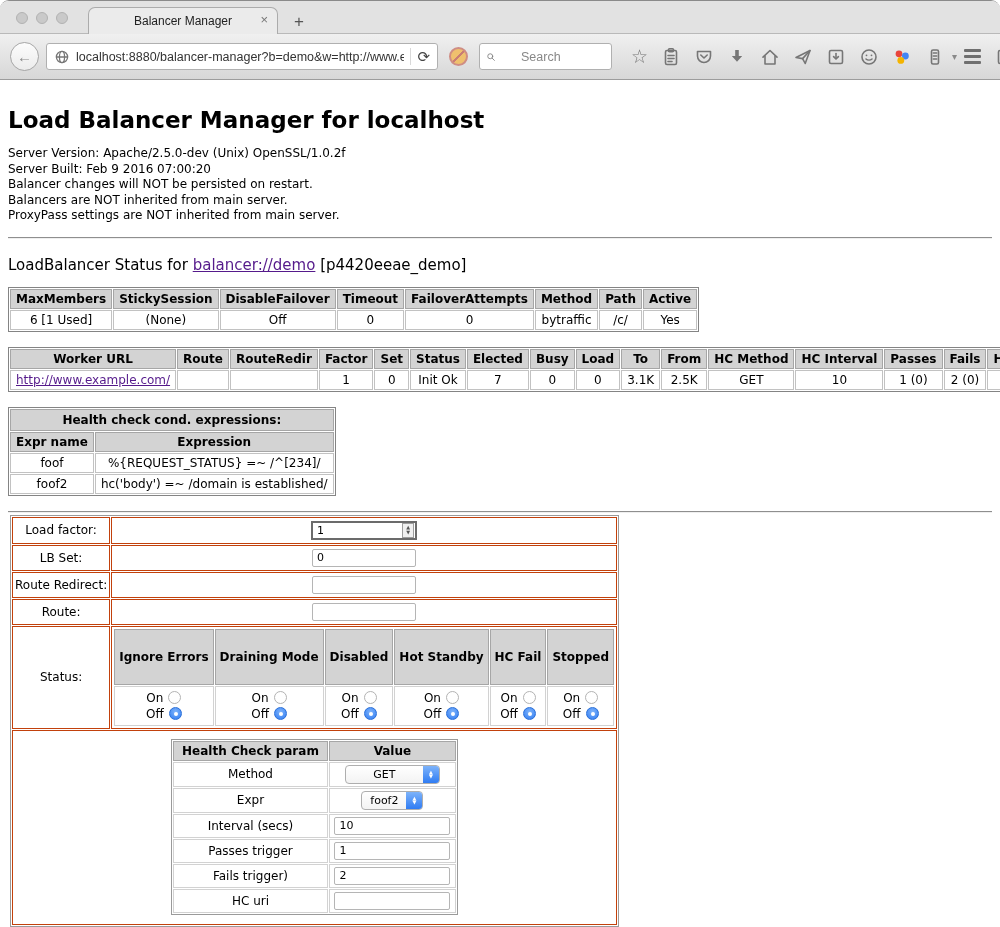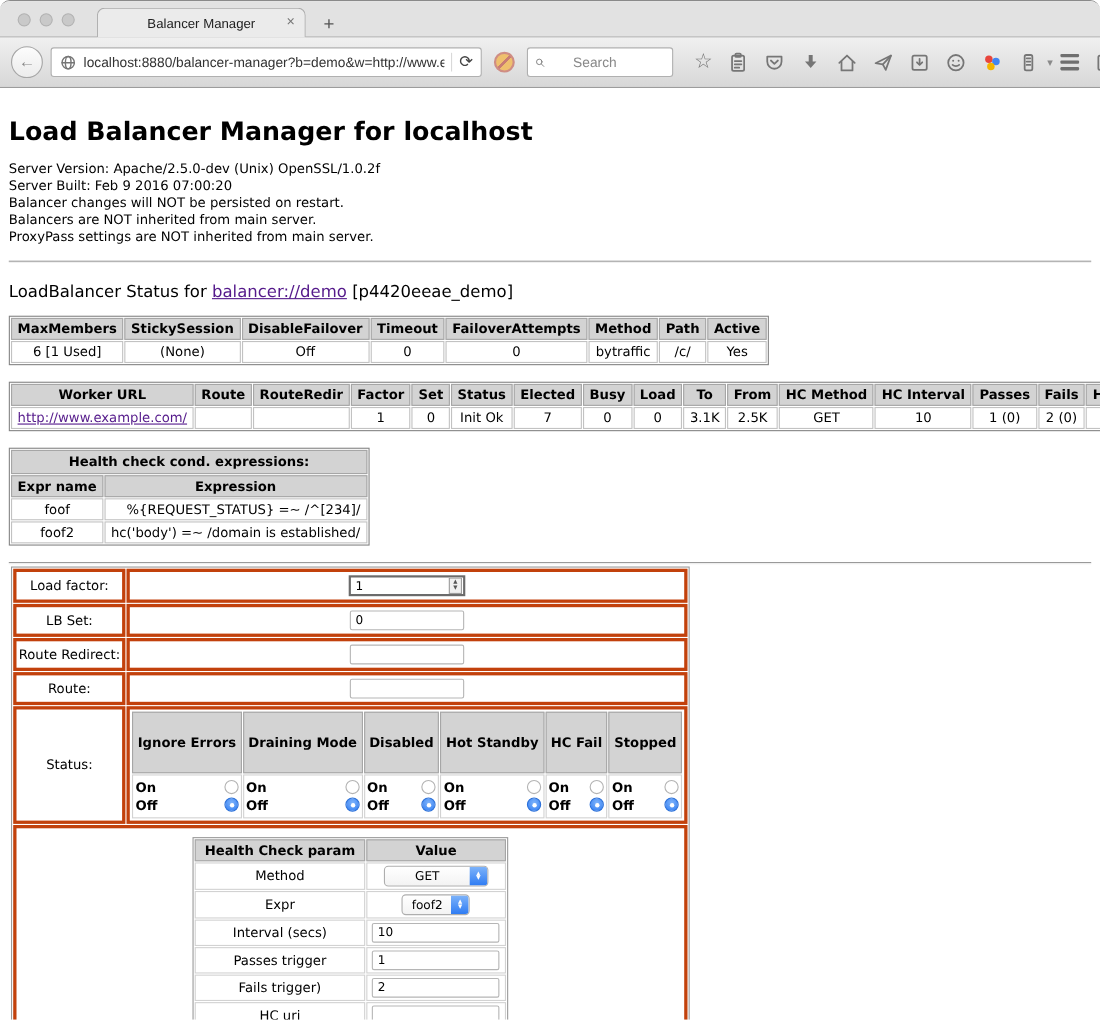--- a/index.html
+++ b/index.html
@@ -56,41 +56,41 @@
   h3 { font-size:15px; font-weight:normal; margin:17px 8px 13px 8px; }
   a.vlink { color:#551a8b; text-decoration:underline; }
 
   table.htbl { border-collapse:separate; border-spacing:1px; border:1px solid #848484;
                margin:0 0 15px 8px; font-size:12px; background:#fff; }
   table.htbl th { background:#d3d3d3; border:1px solid #a6a6a6; padding:2px 5px; font-weight:bold;
                   text-align:center; white-space:nowrap; }
   table.htbl td { border:1px solid #c2c2c2; padding:2px 5px; text-align:center; white-space:nowrap; }
   table.btbl { width:615px; }
   table.wtbl { width:961px; }
-  table.wtbl td.lcell, table.etbl td.lcell { text-align:right;margin-top:32px; }
+  table.wtbl td.lcell, table.etbl td.lcell { text-align:center;margin-top:32px; }
   table.etbl { width:310px; }
   table.etbl th.span2 { padding:3px 6px; }
 
   
   table.ftbl { border-collapse:separate; border-spacing:1px; border:1px solid #9a9a9a;
                margin:2px 0 12px 10px; width:560px; font-size:12px; }
-  table.ftbl > tbody > tr > td { border:3px solid #c2410c; padding:3px 2px; text-align:center; }
+  table.ftbl > tbody > tr > td { border:1px solid #c2410c; padding:3px 2px; text-align:center; }
   td.flabel { width:100px; white-space:nowrap; }
   input.txt { width:104px; height:18px; border:1px solid #b5b5b5; border-radius:2px;
               font:11px "DejaVu Sans", sans-serif; padding:1px 4px; color:#000; }
   .numwrap { display:inline-flex; align-items:center; width:106px; height:19px;
              border:2px solid #6b6b6b; background:#fff; }
   .numwrap .nval { flex:1; font-size:11px; text-align:left; padding-left:4px; }
   .spinner { width:12px; height:15px; margin-right:1px; border:1px solid #9d9d9d; background:#f0f0f0;
              display:flex; flex-direction:column; align-items:center; justify-content:center;
              font-size:5px; line-height:5px; color:#555; }
   table.stbl { border-collapse:separate; border-spacing:1px; width:100%; font-size:12px; }
   table.stbl th { background:#d3d3d3; border:1px solid #a6a6a6; padding:20px 4px; white-space:nowrap; }
   table.stbl td { border:1px solid #d2d2d2; padding:3px 2px; }
-  .rline { display:flex; align-items:center; justify-content:space-between; gap:5px; height:16px;font-weight:bold; }
+  .rline { display:flex; align-items:center; justify-content:center; gap:5px; height:16px; }
   .radio { width:13px; height:13px; border-radius:50%; border:1px solid #b3b3b3; background:#fff;
            display:inline-block; position:relative; }
   .radio.checked { background:radial-gradient(circle at 50% 35%, #7eb3fa, #2f7cf3); border-color:#2a6fd8; }
   .radio.checked::after { content:""; position:absolute; left:4px; top:4px; width:4px; height:4px;
                           border-radius:50%; background:#fff; }
   table.hctbl { border-collapse:separate; border-spacing:1px; border:1px solid #9a9a9a;
                 margin:5px auto 6px auto; font-size:12px; }
   table.hctbl th { background:#d3d3d3; border:1px solid #a6a6a6; padding:2px 8px; white-space:nowrap; }
   table.hctbl td { border:1px solid #d2d2d2; padding:2px 4px; text-align:center; }
   td.hclabel { width:140px; }

